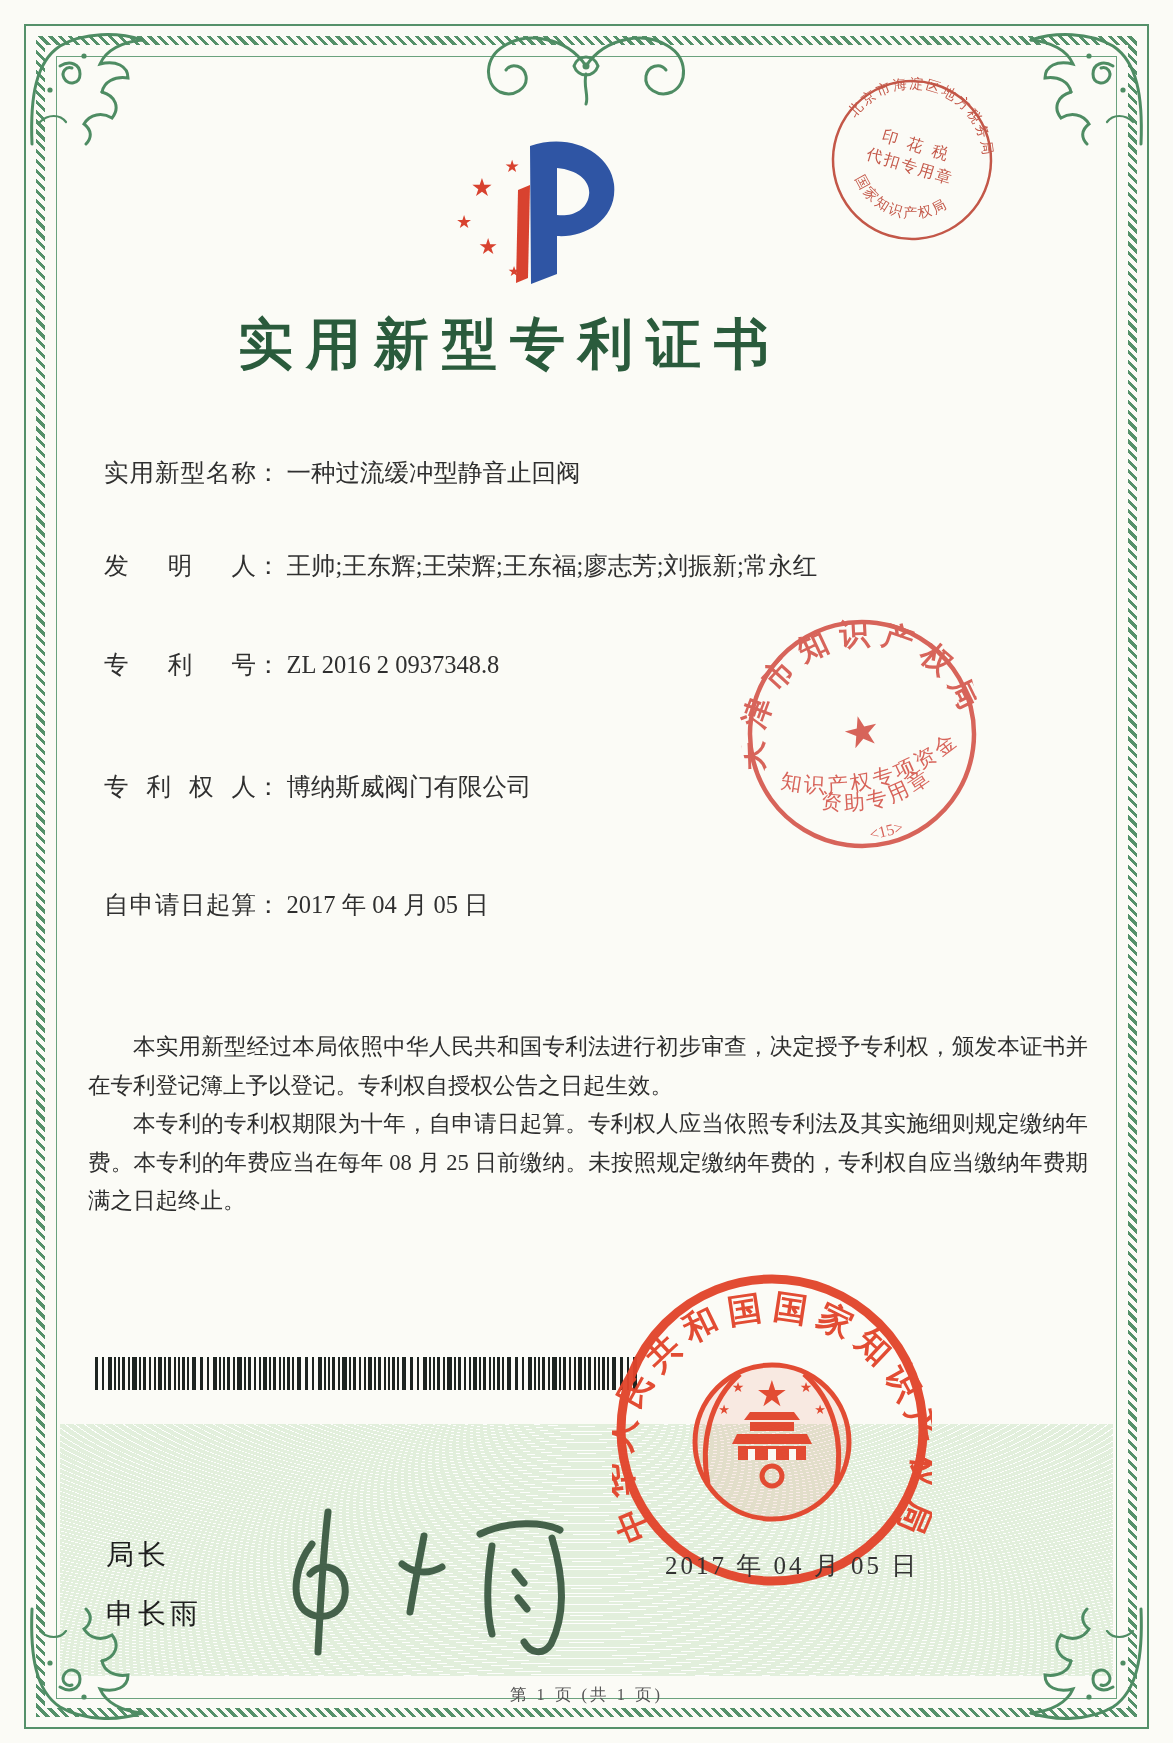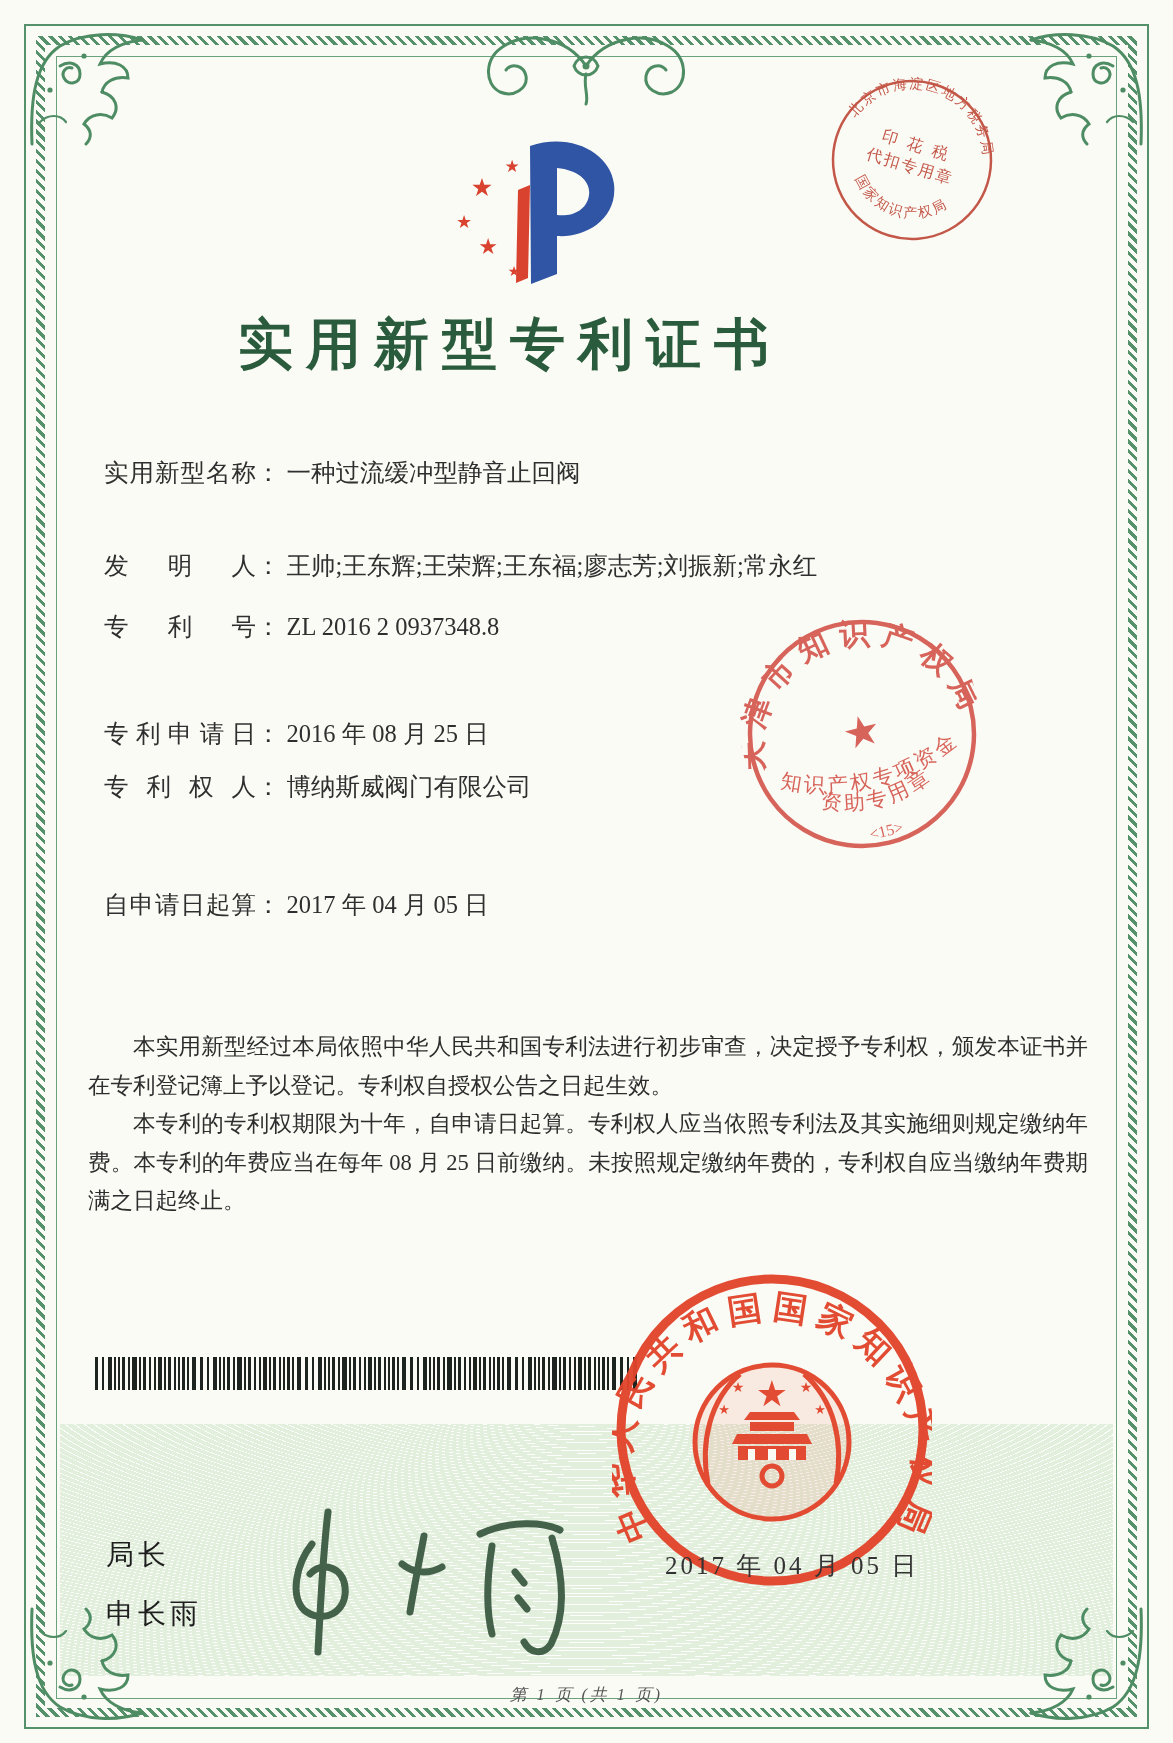--- a/index.html
+++ b/index.html
@@ -24,39 +24,39 @@
   
   .cert-no{position:absolute;left:76px;top:146px;font-size:23px;letter-spacing:5px;color:#4a4a4a;}
   .logo{position:absolute;left:438px;top:126px;width:190px;height:166px;}
   .title{position:absolute;left:60px;top:308px;width:900px;text-align:center;
     font-size:55px;font-weight:bold;color:#2a5b3c;letter-spacing:13px;}
 
   
   .field{position:absolute;left:90px;font-size:24.5px;color:#2f2f2f;white-space:nowrap;margin-left:14px;}
   .field .lbl{display:inline-block;width:152px;text-align:justify;text-align-last:justify;vertical-align:top;}
   .field .colon{display:inline-block;margin-right:6px;}
-  .f0{top:456px;} .f1{top:549px;} .f2{top:610px;font-family:Liberation Serif, serif;} .f3{top:717px;} .f4{top:770px;} .f5{top:888px;}
+  .f0{top:456px;} .f1{top:549px;} .f2{top:648px;font-family:Liberation Serif, serif;} .f3{top:717px;} .f4{top:770px;} .f5{top:888px;}
 
   
   .body-text{position:absolute;left:88px;top:1028px;width:1000px;font-size:22.5px;
     line-height:38.5px;text-align:justify;color:#2d2d2d;z-index:4;}
   .body-text p{margin:0;text-indent:2em;}
 
   
   .watermark{position:absolute;left:60px;top:1424px;width:1053px;height:252px;z-index:1;
     background-color:#e2efdc;
     background-image:repeating-radial-gradient(1400px 420px at 50% -60px,
       rgba(255,255,255,.95) 0 1.5px,rgba(255,255,255,0) 1.5px 9px);}
   .barcode{position:absolute;left:95px;top:1357px;width:548px;height:33px;z-index:4;font-size:0;white-space:nowrap;overflow:hidden;}
   .barcode span{display:inline-block;height:100%;background:#1d2420;vertical-align:top;}
   .signer-title{position:absolute;left:106px;top:1536px;font-size:28px;color:#1e1e1e;z-index:5;letter-spacing:4px;}
   .signer-name{position:absolute;left:106px;top:1595px;font-size:28px;color:#1e1e1e;z-index:5;letter-spacing:4px;}
   .signature{position:absolute;left:252px;top:1492px;width:330px;height:175px;z-index:6;}
   .issue-date{position:absolute;left:665px;top:1549px;font-size:25px;letter-spacing:3px;color:#333;z-index:8;}
-  .footer{position:absolute;left:0;right:0;top:1684px;text-align:center;font-size:16.5px;letter-spacing:3px;color:#555;z-index:6;font-style:italic;}
+  .footer{position:absolute;left:0;right:0;top:1684px;text-align:center;font-size:16.5px;letter-spacing:3px;color:#555;z-index:6;}
 
   
   .seal{position:absolute;pointer-events:none;}
   .seal-tax{left:828px;top:76px;width:168px;height:168px;transform:rotate(17deg);opacity:.92;z-index:5;}
   .seal-funding{left:742px;top:614px;width:240px;height:240px;transform:rotate(-14deg);opacity:.9;z-index:5;}
   .seal-main{left:612px;top:1270px;width:320px;height:320px;z-index:5;opacity:.96;}
 </style>
 </head>
 <body>
 
@@ -120,23 +120,20 @@
   <div class="title">实用新型专利证书</div>
 
   <div class="field f0">
     <span class="lbl">实用新型名称</span><span class="colon">：</span><span>一种过流缓冲型静音止回阀</span>
   </div>
   <div class="field f1">
     <span class="lbl">发明人</span><span class="colon">：</span><span>王帅;王东辉;王荣辉;王东福;廖志芳;刘振新;常永红</span>
   </div>
   <div class="field f2">
     <span class="lbl">专利号</span><span class="colon">：</span><span>ZL 2016 2 0937348.8</span>
-  </div>
-  <div class="field f3">
-    <span class="lbl">专利申请日</span><span class="colon">：</span><span>2016 年 08 月 25 日</span>
   </div>
   <div class="field f4">
     <span class="lbl">专利权人</span><span class="colon">：</span><span>博纳斯威阀门有限公司</span>
   </div>
   <div class="field f5">
     <span class="lbl">自申请日起算</span><span class="colon">：</span><span>2017 年 04 月 05 日</span>
   </div>
 
   <div class="body-text">
     <p>本实用新型经过本局依照中华人民共和国专利法进行初步审查，决定授予专利权，颁发本证书并在专利登记簿上予以登记。专利权自授权公告之日起生效。</p>

